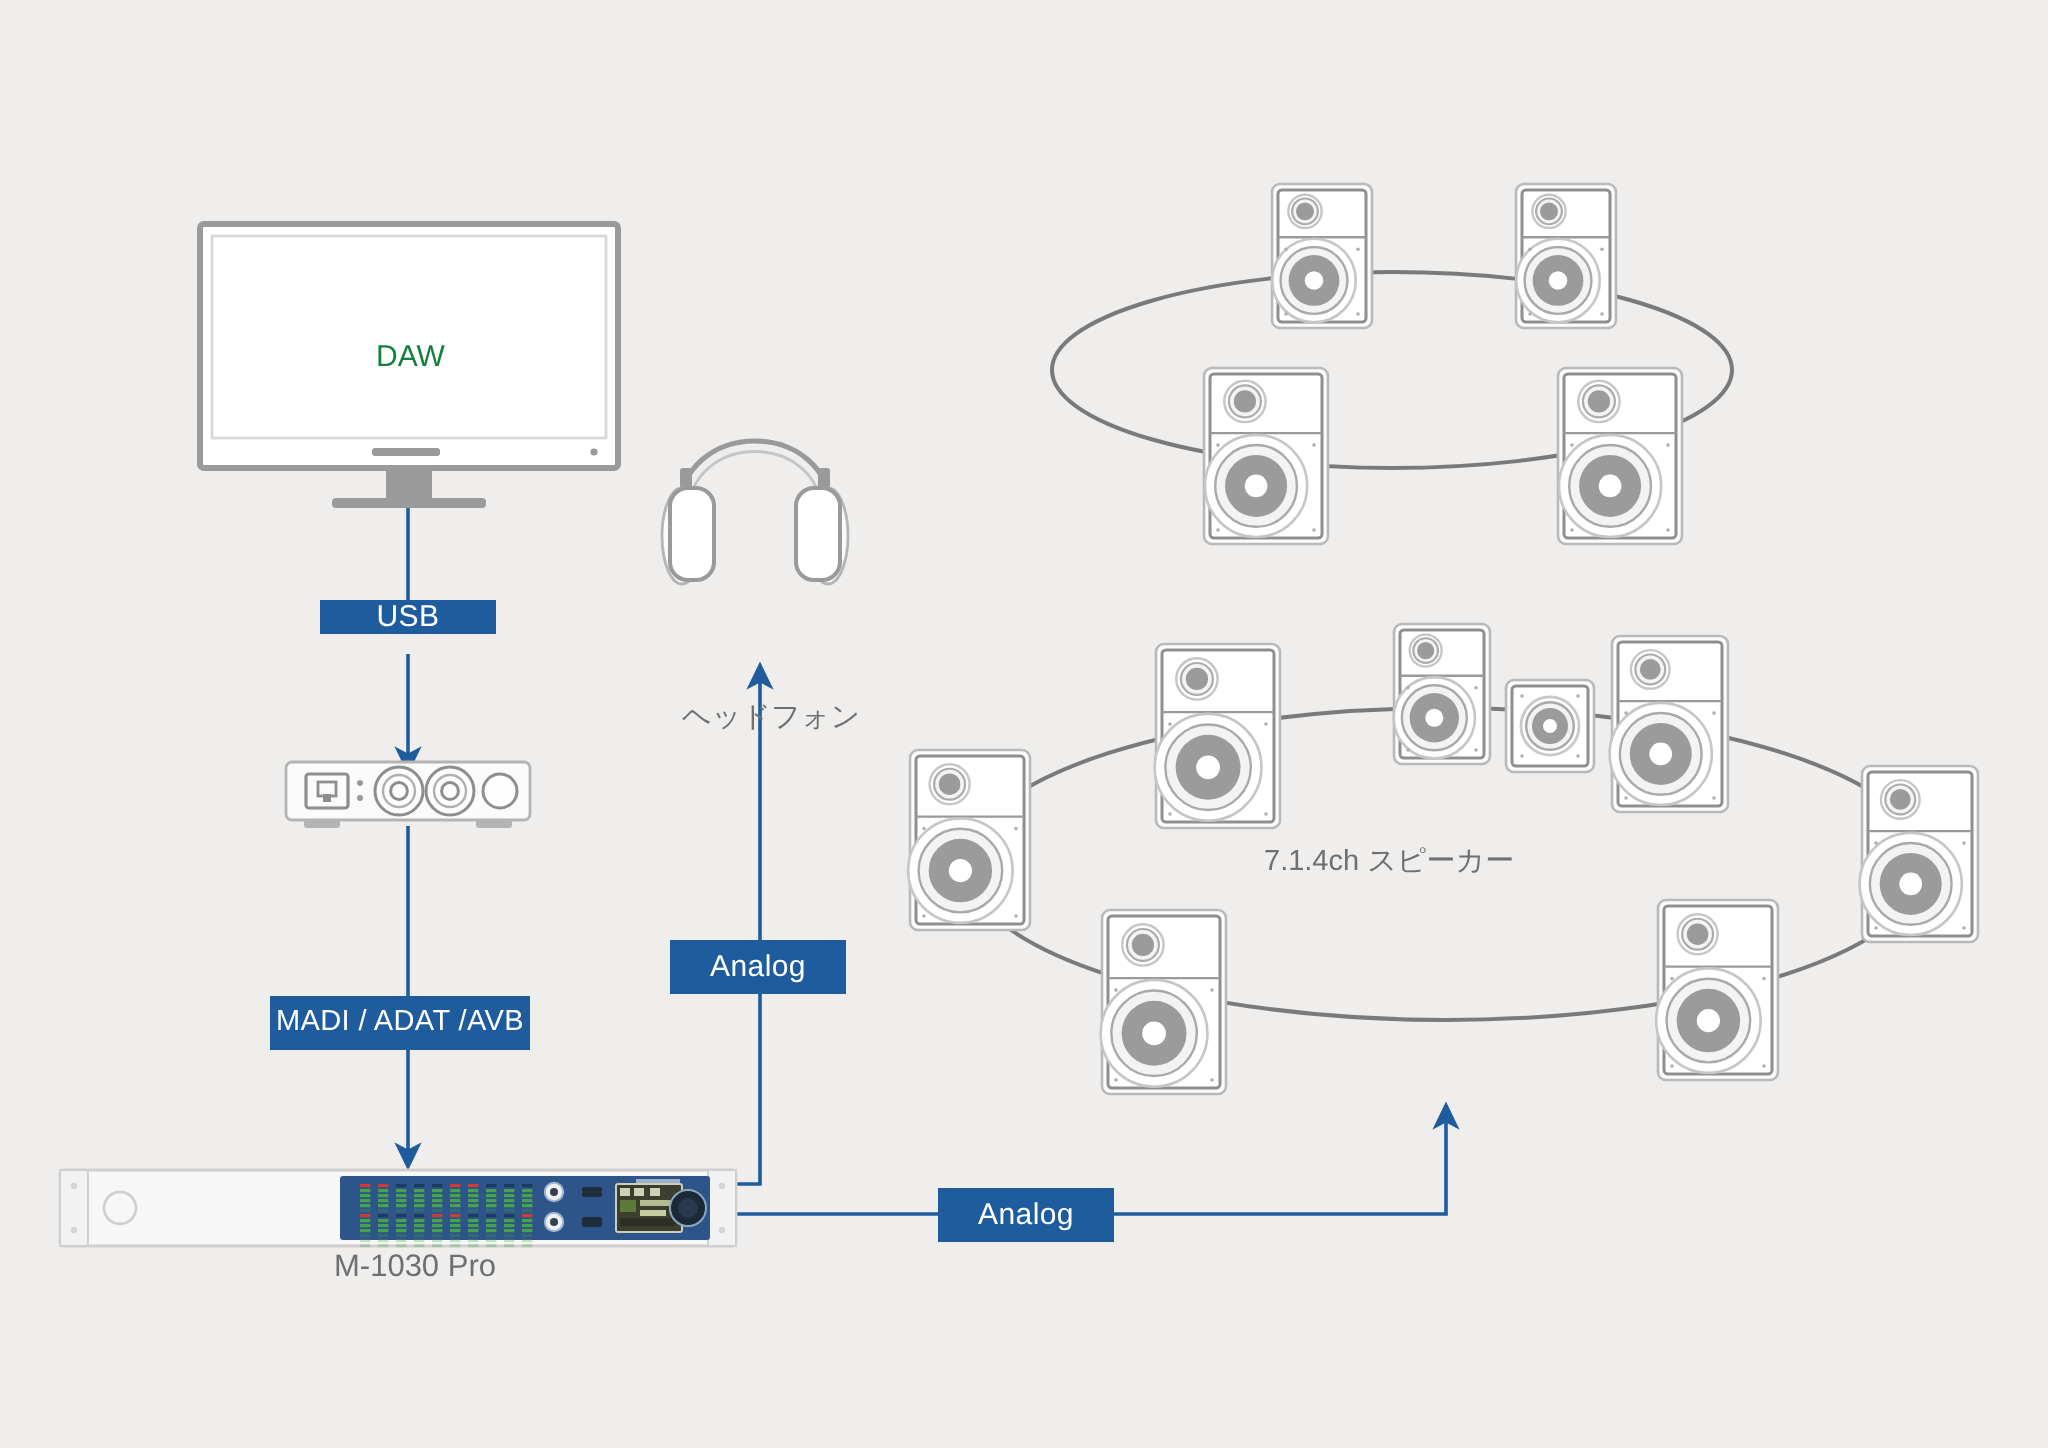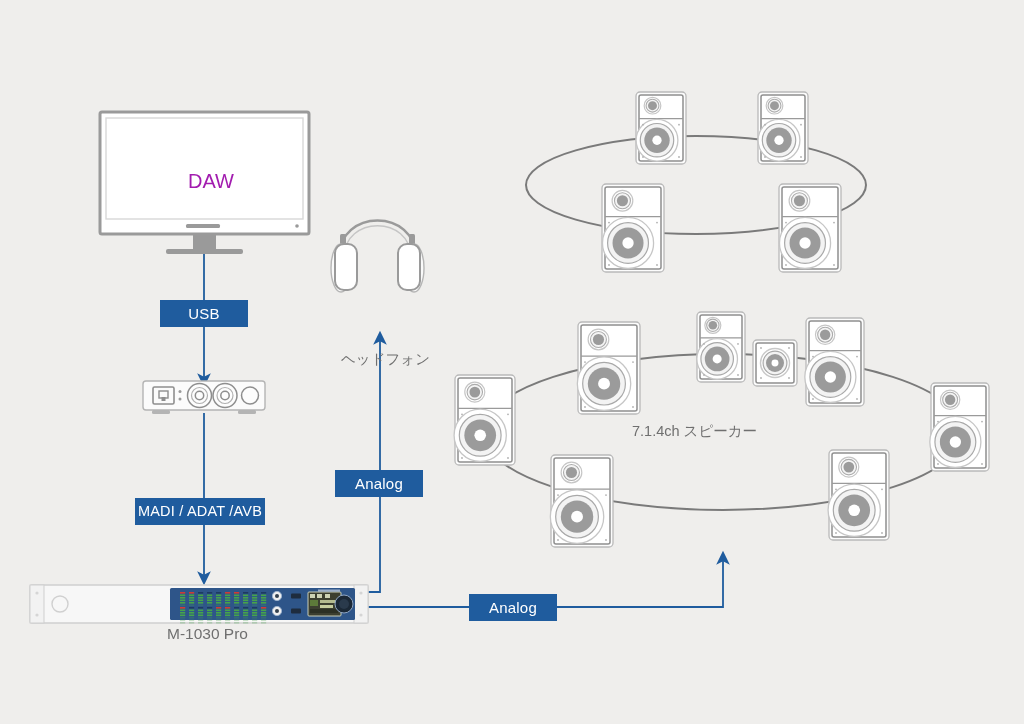--- a/index.html
+++ b/index.html
@@ -23,22 +23,22 @@
   }
   .caption{
     position:absolute;
     color:#6f6f6f;
     font-size:14.5px;
     white-space:nowrap;
     line-height:1;
   }
   .daw-text{
     position:absolute;
-    color:#a21caf;
-    font-size:20px;
+    color:#15803d;
+    font-size:15px;
     white-space:nowrap;
   }
 </style>
 </head>
 <body>
 
 <div id="stage">
 
 <svg id="diagram" viewBox="0 0 1024 724">
   <defs>
@@ -485,21 +485,21 @@
           <circle cx="836" cy="489.3" r="0.9" fill="#b0b0b0"></circle>
           <circle cx="882" cy="489.3" r="0.9" fill="#b0b0b0"></circle>
           <circle cx="836" cy="533" r="0.9" fill="#b0b0b0"></circle>
           <circle cx="882" cy="533" r="0.9" fill="#b0b0b0"></circle>
         </g>
       </g>
 </svg>
 
 <div class="daw-text" style="left:188px;top:170px;">DAW</div>
 
-<div class="lbl" style="left:160px;top:300px;width:88px;height:27px;background:#1f5c9e;">USB</div>
+<div class="lbl" style="left:160px;top:300px;width:88px;height:17px;background:#1f5c9e;">USB</div>
 
 <div class="lbl" style="left:135px;top:498px;width:130px;height:27px;background:#1f5c9e;font-size:14.5px;">MADI / ADAT /AVB</div>
 
 <div class="lbl" style="left:335px;top:470px;width:88px;height:27px;background:#1f5c9e;">Analog</div>
 
 <div class="lbl" style="left:469px;top:594px;width:88px;height:27px;background:#1f5c9e;">Analog</div>
 
 
 <div class="caption" style="left:167px;top:626px;font-size:15.5px;">M-1030 Pro</div>
 

